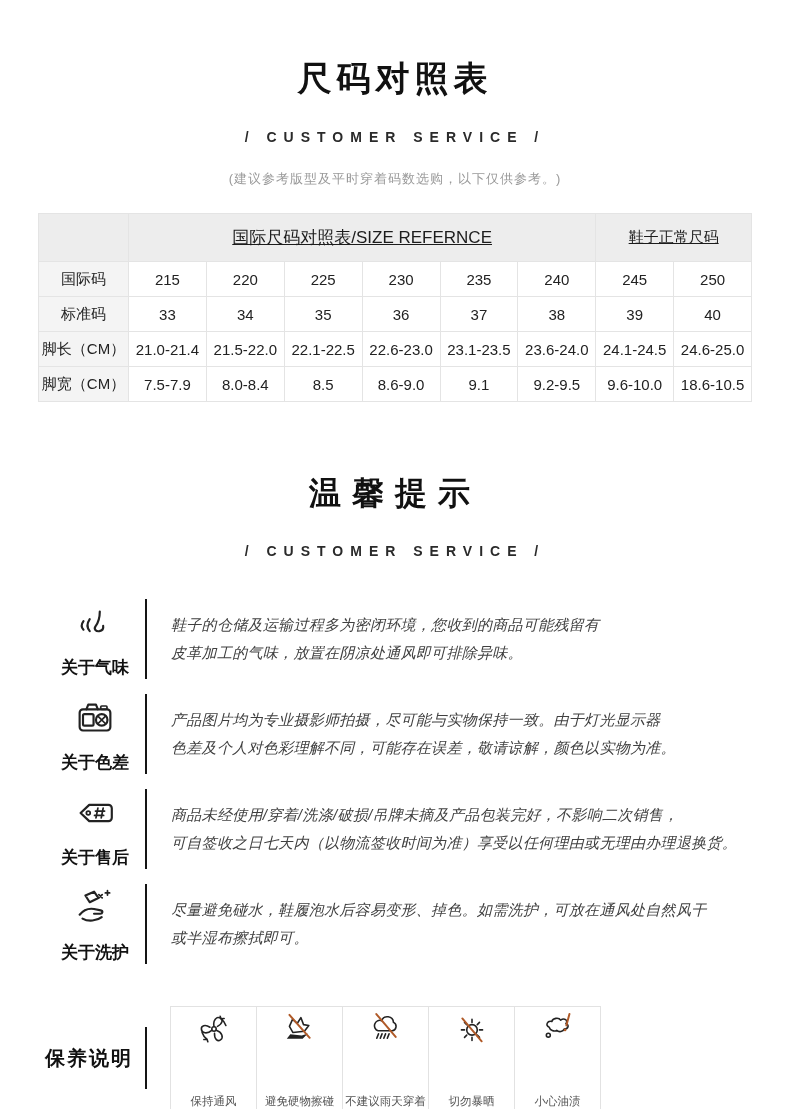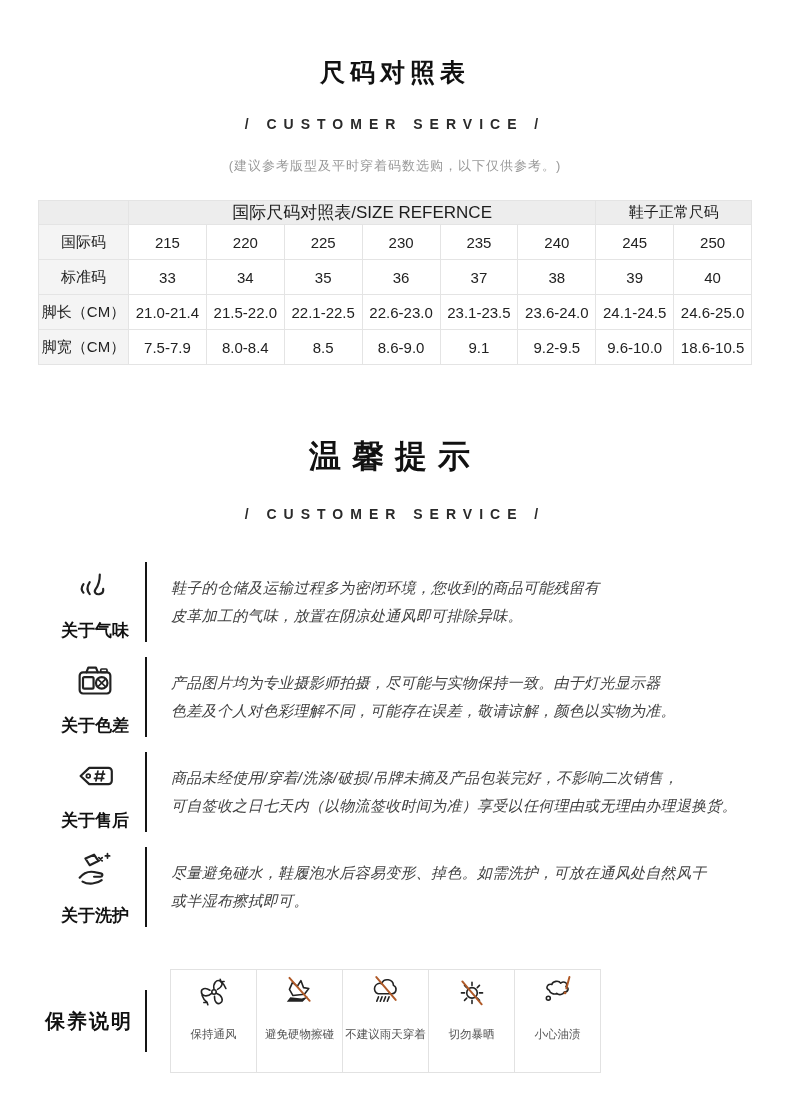--- a/index.html
+++ b/index.html
@@ -16,21 +16,21 @@
   body{
     width:790px;min-height:1109px;margin:0 auto;
     font-family:"Liberation Sans","DejaVu Sans",sans-serif;
     color:var(--text-dark);
   }
   .page{width:790px;min-height:1109px;background:#fff;overflow:hidden;}
 
   
   .big-title{
     margin-top:56px;text-align:center;
-    font-size:25px;font-weight:bold;letter-spacing:5px;color:#111;
+    font-size:34px;font-weight:bold;letter-spacing:5px;color:#111;
   }
   .big-title.tips{margin-top:70px;font-size:32px;letter-spacing:11px;}
   .subtitle{
     margin-top:27px;text-align:center;
     font-size:14px;letter-spacing:7px;color:#2a2a2a;font-weight:700;
     white-space:nowrap;
   }
   .size-note{
     margin-top:25px;text-align:center;
     font-size:13px;color:var(--text-muted);letter-spacing:1px;
@@ -41,21 +41,21 @@
     width:714px;margin:25px auto 0;
     border-collapse:collapse;table-layout:fixed;
   }
   .size-table col.c-label{width:90px;}
   .size-table th,.size-table td{
     border:1px solid var(--table-border);
     text-align:center;vertical-align:middle;
     height:35px;padding:0;
     font-size:15px;font-weight:normal;color:#222;
   }
-  .size-table .head-row th{background:var(--table-header-bg);height:24px;}
+  .size-table .head-row th{background:var(--table-header-bg);height:48px;text-decoration:underline;}
   .size-table .head-main{font-size:17px;color:#1c1c1c;}
   .size-table .head-right{font-size:15px;color:#1c1c1c;}
   .size-table .row-label{background:var(--table-label-bg);color:#222;}
 
   
   .tips-list{margin-top:40px;}
   .tip{
     display:flex;align-items:stretch;
     padding-left:45px;padding-right:28px;
     min-height:76px;margin-bottom:15px;
@@ -78,21 +78,21 @@
   .care{
     display:flex;align-items:center;
     padding-left:45px;margin-top:42px;
   }
   .care-left{width:100px;flex:0 0 100px;text-align:left;}
   .care-label{font-size:20px;font-weight:bold;letter-spacing:2px;color:#111;white-space:nowrap;}
   .care-divider{width:2px;height:62px;background:#151515;flex:0 0 2px;}
   .care-boxes{display:flex;margin-left:24px;}
   .care-box{
     width:87px;height:104px;border:1px solid #e2e2e2;margin-left:-1px;background:#fff;
-    display:flex;flex-direction:column;align-items:center;justify-content:flex-start;
+    display:flex;flex-direction:column;align-items:center;justify-content:space-between;
   }
   .care-box svg{width:44px;height:44px;color:#222;}
   .care-box-label{margin-top:9px;font-size:11.5px;color:#555;white-space:nowrap;}
 
   
   svg .st{fill:none;stroke:currentColor;stroke-width:4.5;stroke-linecap:round;stroke-linejoin:round;}
   svg .st-thin{fill:none;stroke:currentColor;stroke-width:3.6;stroke-linecap:round;stroke-linejoin:round;}
   svg .fillc{fill:currentColor;stroke:none;}
   svg .slash{fill:none;stroke:var(--accent-slash);stroke-width:4.5;stroke-linecap:round;}
   svg .slash-fill{fill:var(--accent-slash);stroke:none;}

